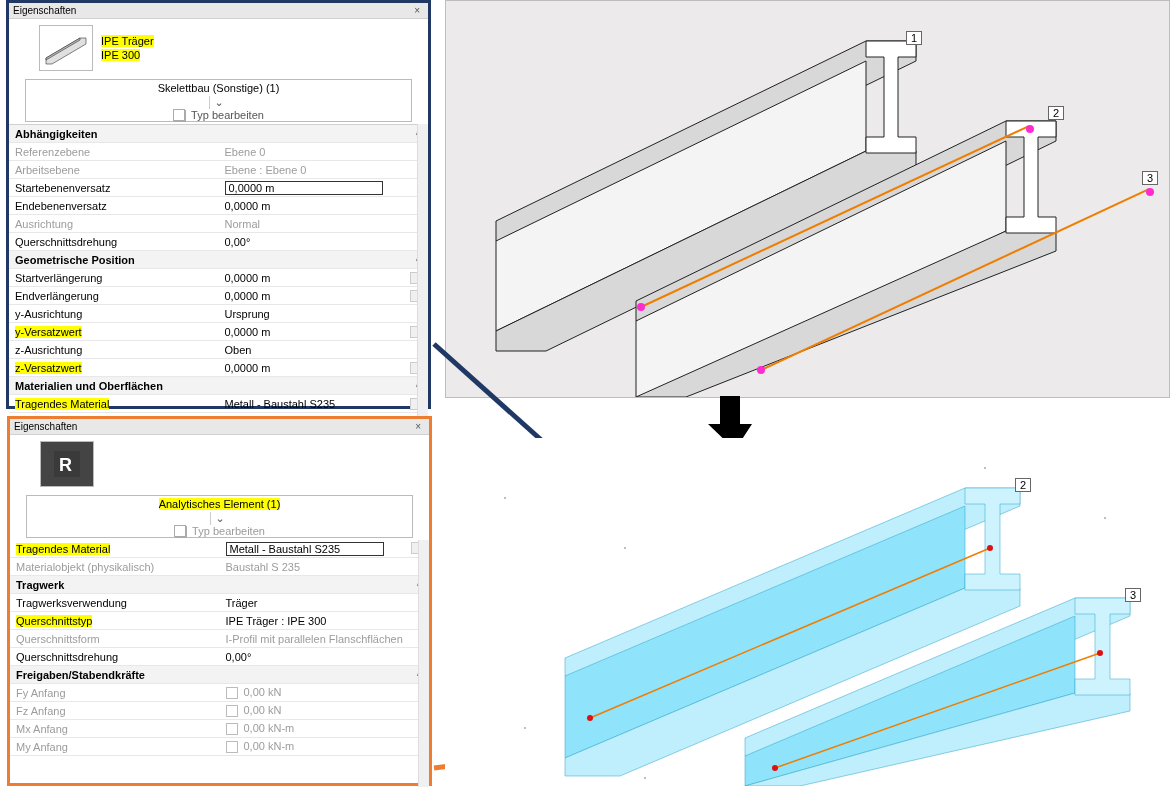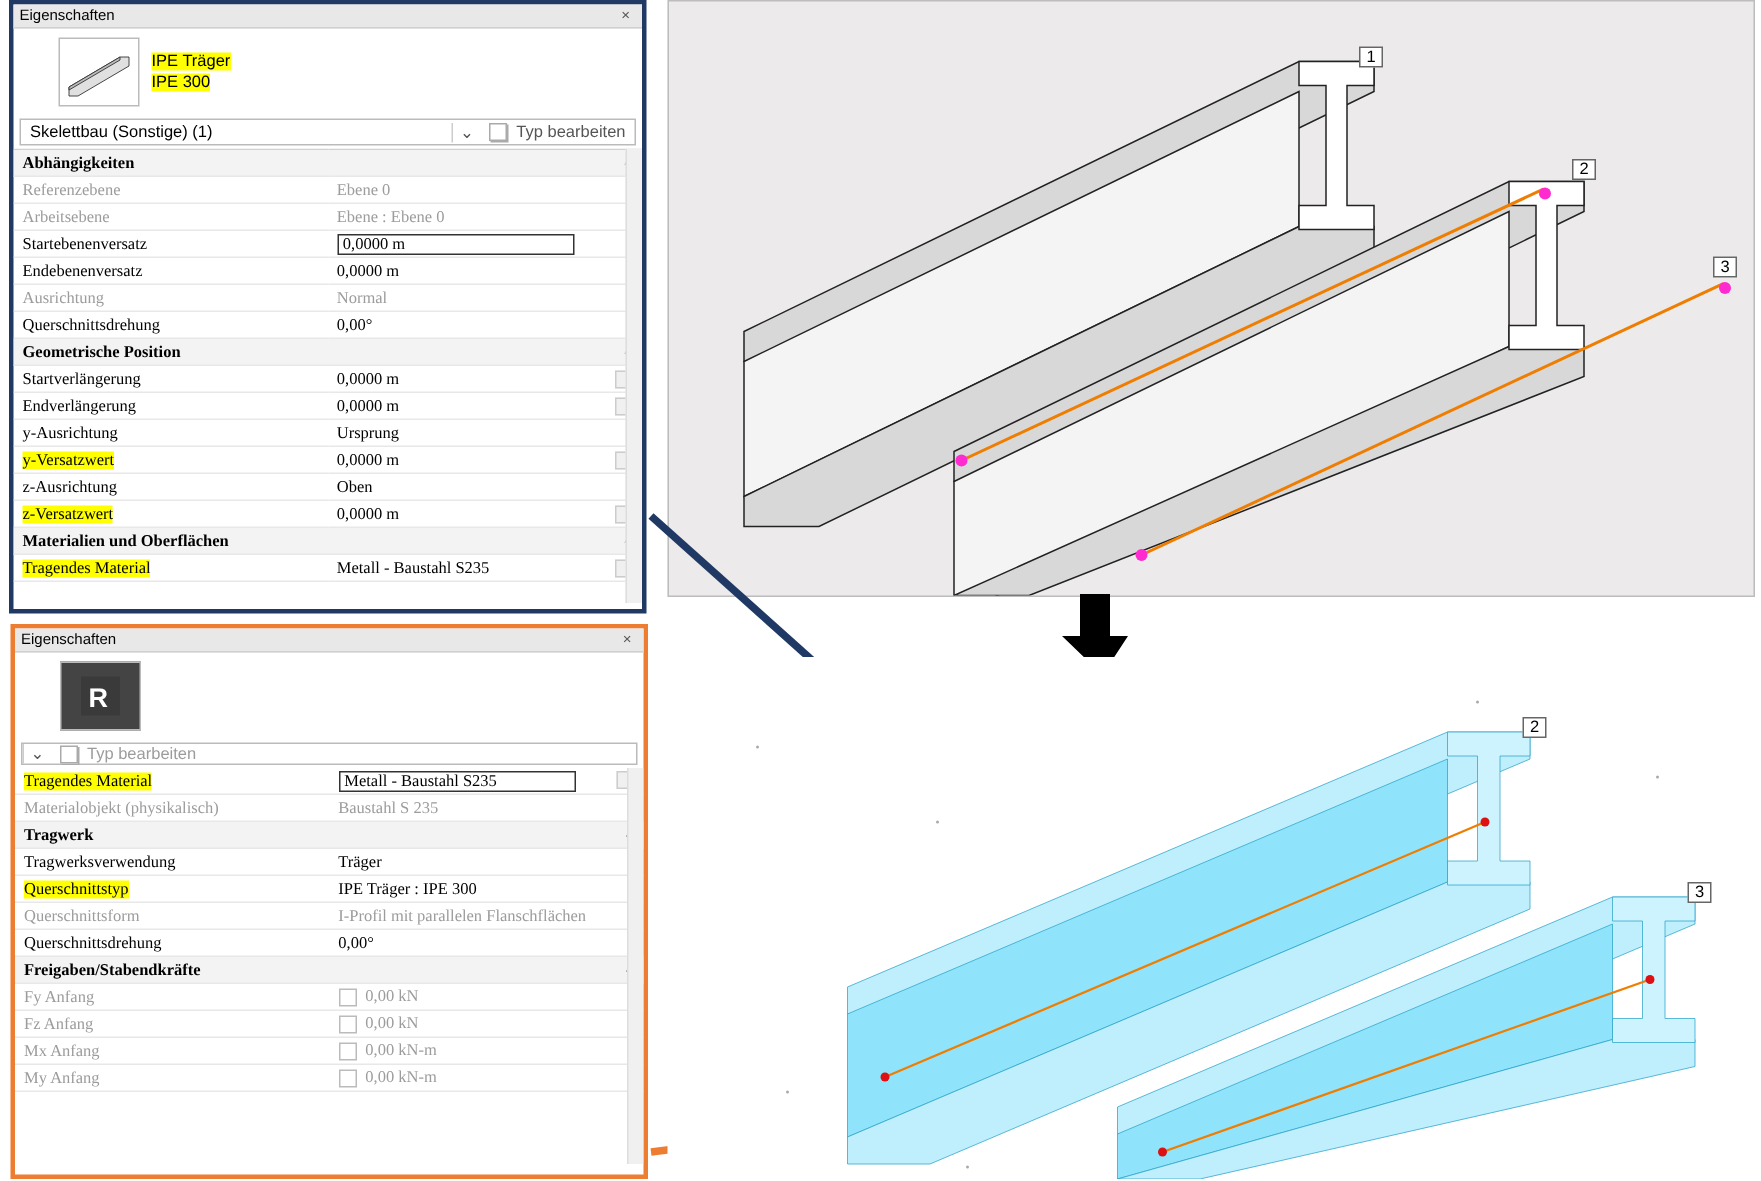--- a/index.html
+++ b/index.html
@@ -55,22 +55,23 @@
     justify-content: center;
   }
   .thumb.grey { background:#444; }
   .type-text { line-height: 1.3; }
   .hl { background: #ffff00; }
 
   .instance-bar {
     display: flex;
     align-items: center;
     border: 1px solid #bbb;
-    margin: 2px 4px;
+    margin: 2px 16px;
     background: #fff;
+    flex-direction: column;
   }
   .instance-bar .sel {
     flex: 1;
     padding: 2px 6px;
   }
   .instance-bar .dd {
     width: 18px;
     text-align: center;
     color:#555;
     border-left: 1px solid #ccc;
@@ -79,21 +80,20 @@
     display: flex;
     align-items: center;
     gap: 4px;
     padding: 0 6px;
     color:#555;
   }
 
   .prop-table {
     width: 100%;
     border-collapse: collapse;
-    font-family: Liberation Serif, serif;
   }
   .prop-table td {
     padding: 1px 6px;
     border-bottom: 1px solid #e8e8e8;
     vertical-align: middle;
     height: 15px;
   }
   .prop-table td.name { width: 50%; margin-top: 48px; }
   .prop-table td.val { width: 50%; }
   .prop-table tr.section td {
@@ -288,20 +288,21 @@
     <div class="thumb grey">
       <svg width="30" height="30" viewBox="0 0 30 30">
         <rect x="2" y="2" width="26" height="26" fill="#3a3a3a"></rect>
         <text x="7" y="22" font-size="18" font-weight="bold" fill="#fff" font-family="Arial">R</text>
       </svg>
     </div>
     <div class="type-text"></div>
   </div>
 
   <div class="instance-bar">
+    <div class="sel"><span class="hl">Analytisches Element (1)</span></div>
     <div class="dd">⌄</div>
     <div class="edit-type disabled">
       <span class="icon-editbox"></span>
       <span>Typ bearbeiten</span>
     </div>
   </div>
 
   <div style="position:relative; height:calc(100% - 100px); overflow:hidden;">
   <table class="prop-table">
     <tbody>

